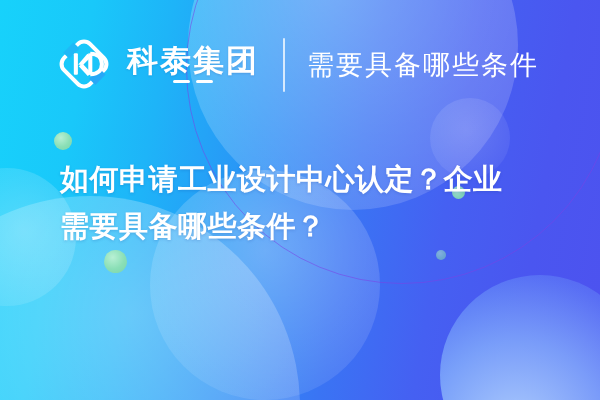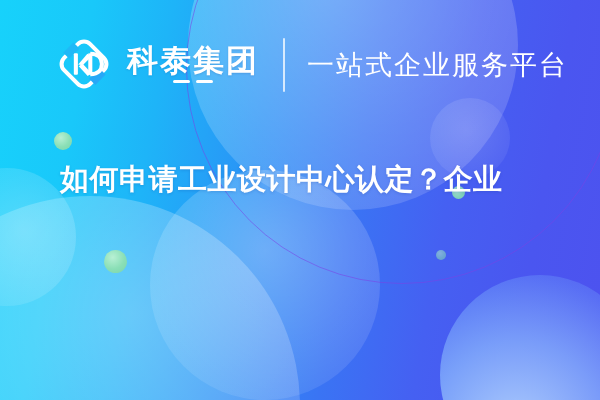--- a/index.html
+++ b/index.html
@@ -260,22 +260,23 @@
         <div id="logo-en-row">
           <span class="logo-rule"></span>
           <span class="logo-rule"></span>
         </div>
       </div>
     </div>
 
     <div id="header-divider"></div>
 
     <div id="slogan-block">
-      <div id="slogan-main">一站式企业服务平台</div>
+      <div id="slogan-main">需要具备哪些条件</div>
     </div>
 
   </div>
 
   <div id="headline">
     <div class="headline-line">如何申请工业设计中心认定？企业</div>
+    <div class="headline-line">需要具备哪些条件？</div>
   </div>
 
 </div>
 
 </body></html>

